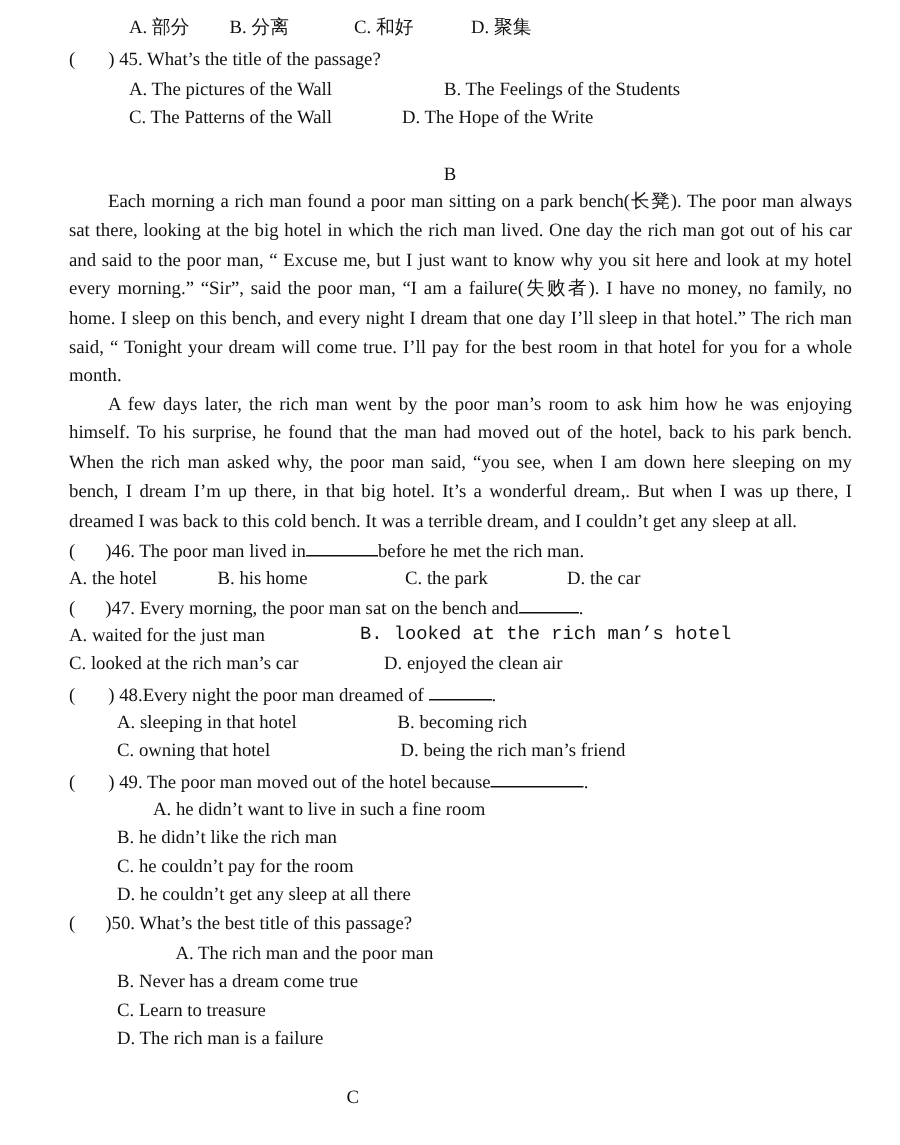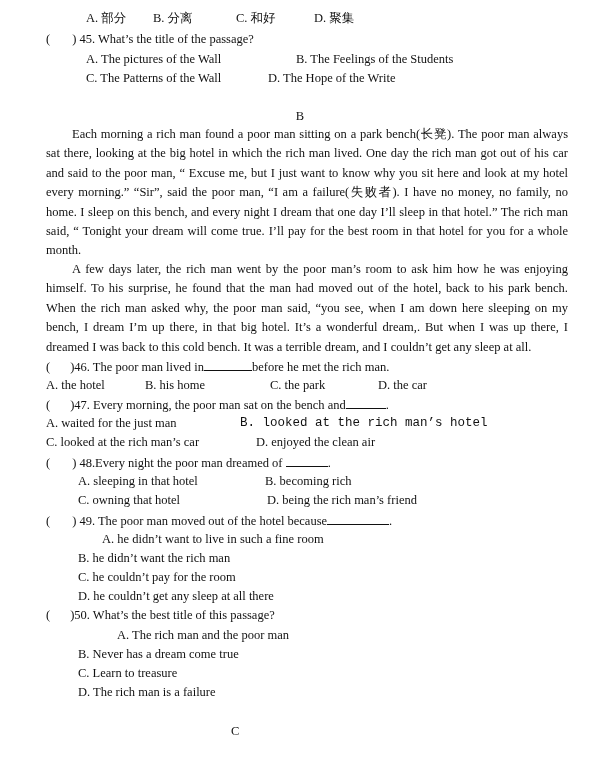--- a/index.html
+++ b/index.html
@@ -63,21 +63,21 @@
 </div>
 <div class="opt" style="left:78px; top:473px;">A. sleeping in that hotel</div>
 <div class="opt" style="left:265px; top:473px;">B. becoming rich</div>
 <div class="opt" style="left:78px; top:492px;">C. owning that hotel</div>
 <div class="opt" style="left:267px; top:492px;">D. being the rich man’s friend</div>
 
 <div class="line" style="left:46px; top:512px;">
   <span>(</span><span class="paren"></span><span>) 49. The poor man moved out of the hotel because</span><span class="blank" style="width:62px;"></span><span>.</span>
 </div>
 <div class="opt" style="left:78px; top:531px;margin-left:24px;">A. he didn’t want to live in such a fine room</div>
-<div class="opt" style="left:78px; top:550px;">B. he didn’t want the rich man</div>
+<div class="opt" style="left:78px; top:550px;">B. he didn’t like the rich man</div>
 <div class="opt" style="left:78px; top:569px;">C. he couldn’t pay for the room</div>
 <div class="opt" style="left:78px; top:588px;">D. he couldn’t get any sleep at all there</div>
 
 <div class="line" style="left:46px; top:607px;">
   <span>(</span><span class="paren" style="width:20px;"></span><span>)50. What’s the best title of this passage?</span>
 </div>
 <div class="opt" style="left:78px; top:627px;margin-left:39px;">A. The rich man and the poor man</div>
 <div class="opt" style="left:78px; top:646px;">B. Never has a dream come true</div>
 <div class="opt" style="left:78px; top:665px;">C. Learn to treasure</div>
 <div class="opt" style="left:78px; top:684px;">D. The rich man is a failure</div>

